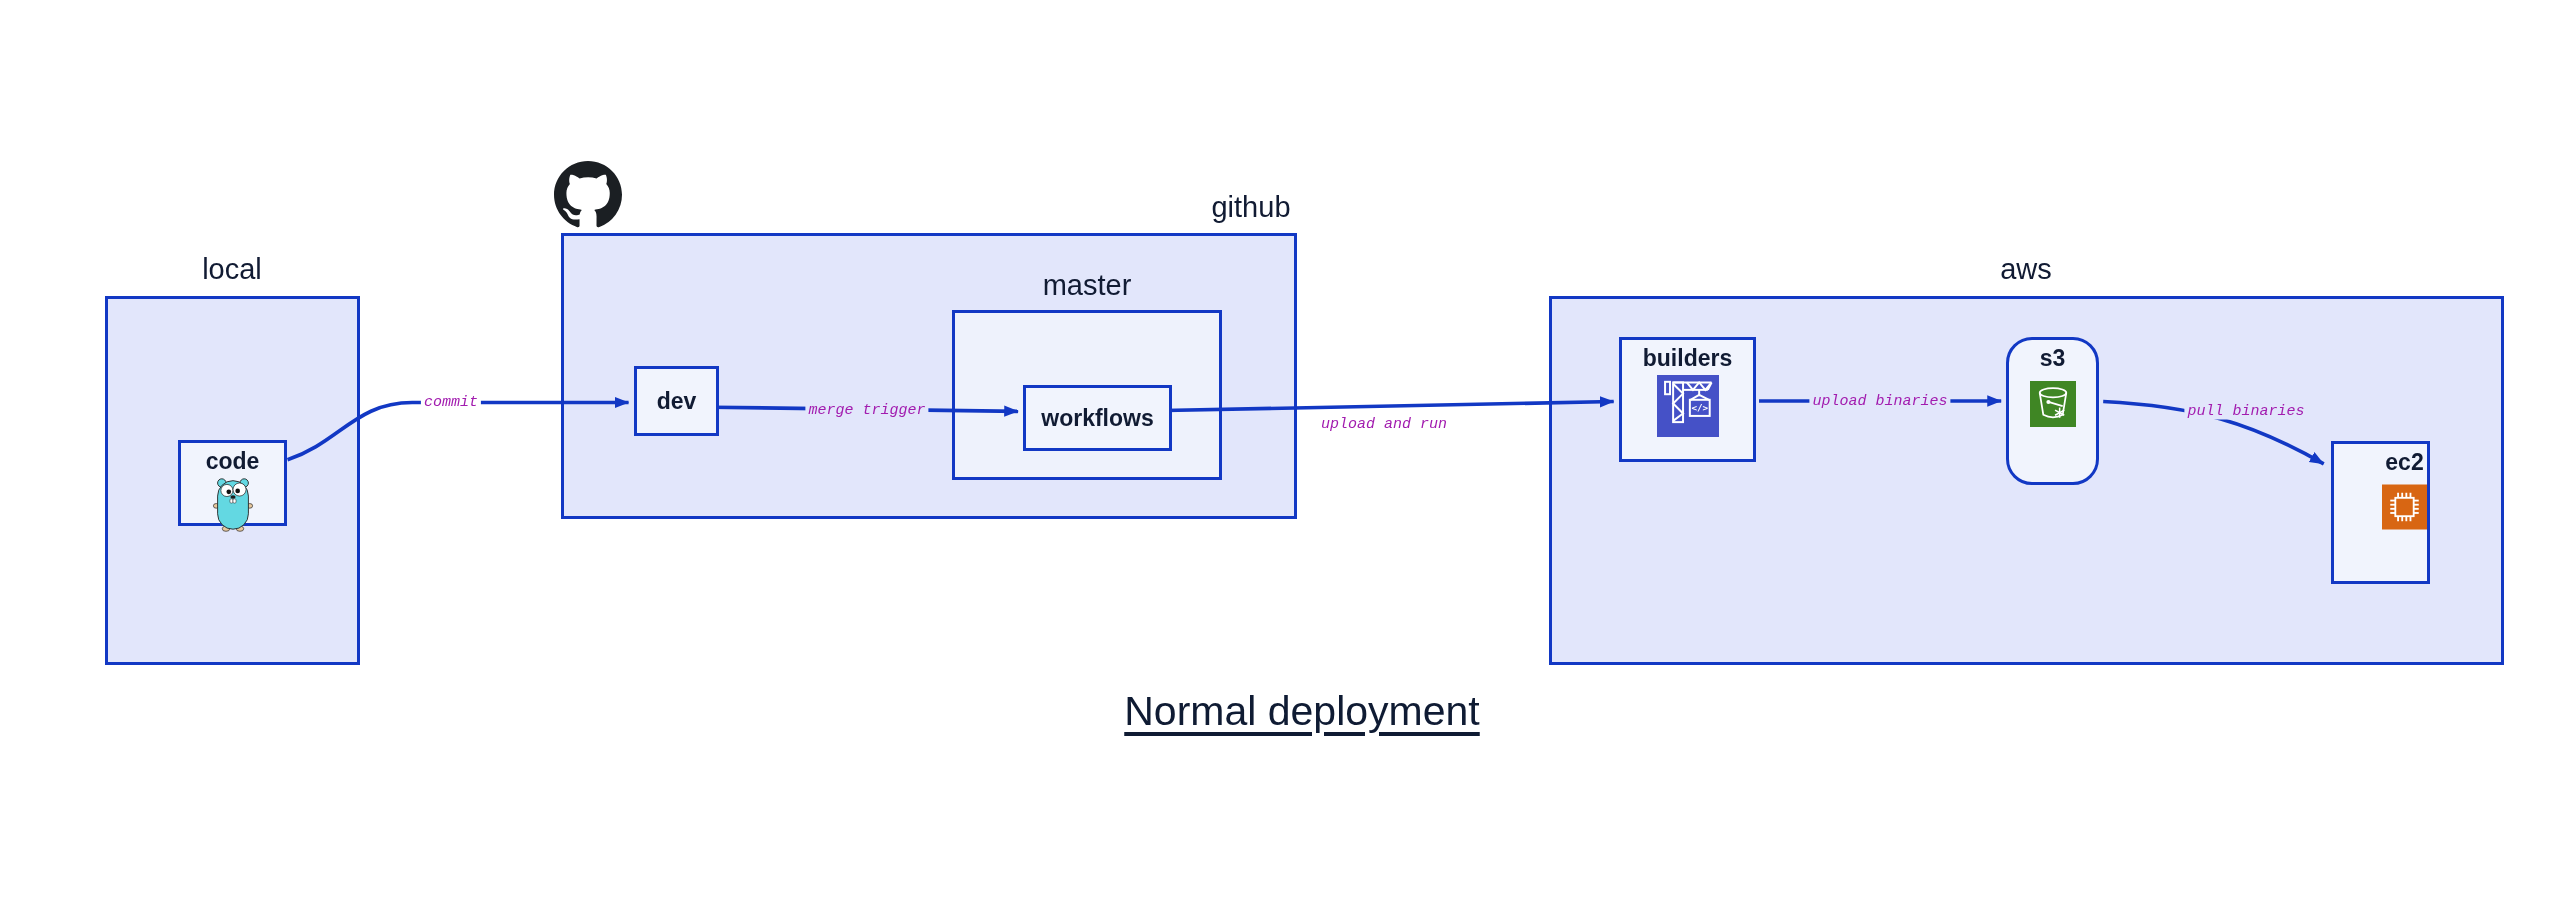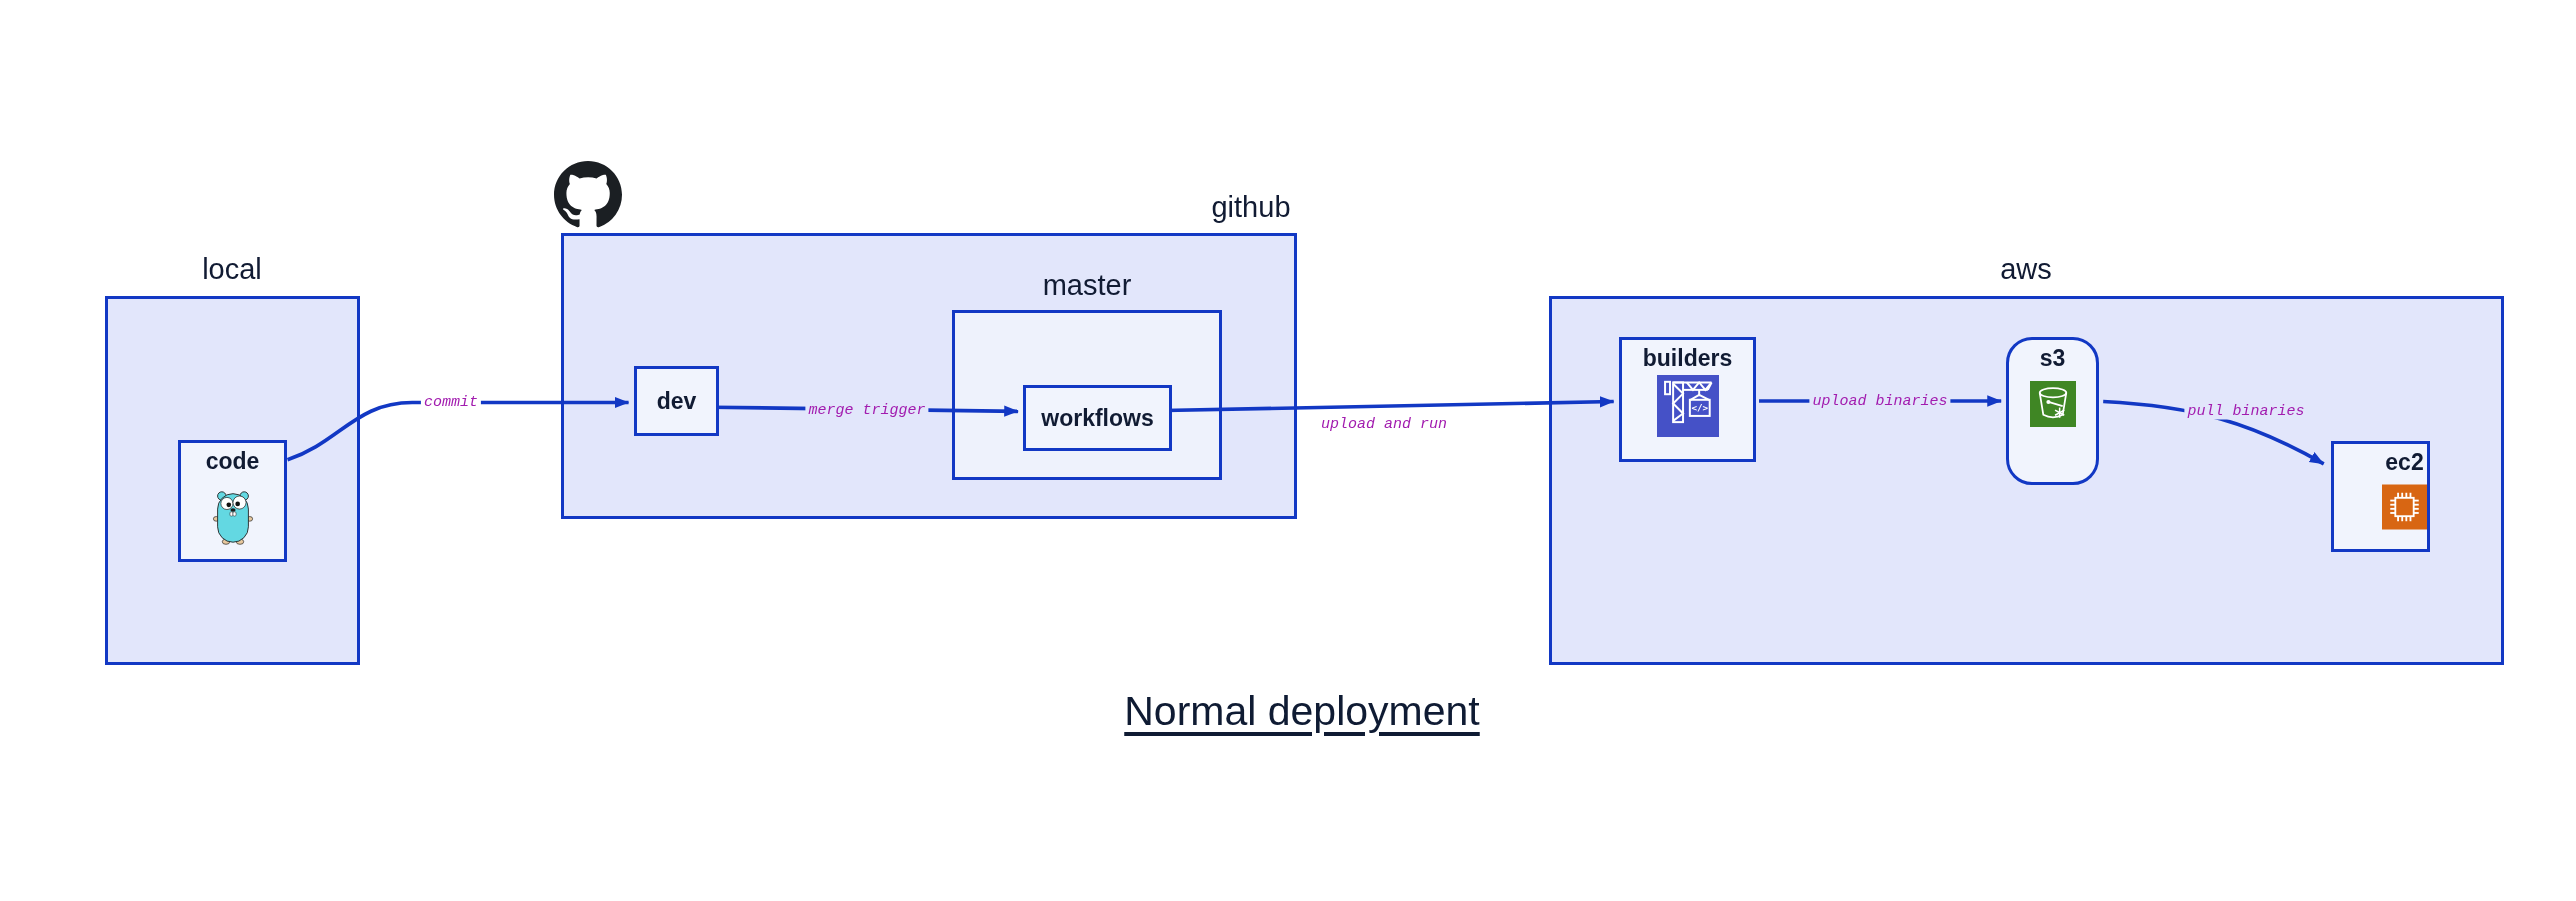--- a/index.html
+++ b/index.html
@@ -62,21 +62,21 @@
     <path d="M 4082 779 C 4260 788, 4370 820, 4510 900" marker-end="url(#arrow)"></path>
   </g>
 </svg>
 
 <span class="edge-label bg-white" style="left:451px;top:402px;">commit</span>
 <span class="edge-label bg-lav" style="left:867px;top:410px;">merge trigger</span>
 <span class="edge-label bg-white" style="left:1384px;top:407px;margin-top:17px;">upload and run</span>
 <span class="edge-label bg-lav" style="left:1880px;top:401px;">upload binaries</span>
 <span class="edge-label bg-lav" style="left:2219px;top:411px;margin-left:27px;">pull binaries</span>
 
-<div class="node" style="left:178px;top:440px;width:109px;height:122px;">
+<div class="node" style="left:178px;top:440px;width:109px;height:86px;">
   <div class="node-label">code</div>
   <div class="icon-wrap">
     <svg width="42" height="58" viewBox="0 0 90 120">
       <circle cx="21" cy="15" r="9" fill="#63d8e2" stroke="#2a2a2a" stroke-width="2"></circle>
       <circle cx="69" cy="15" r="9" fill="#63d8e2" stroke="#2a2a2a" stroke-width="2"></circle>
       <ellipse cx="9" cy="64" rx="6" ry="5" fill="#e8c89e" stroke="#2a2a2a" stroke-width="1.5"></ellipse>
       <ellipse cx="81" cy="64" rx="6" ry="5" fill="#e8c89e" stroke="#2a2a2a" stroke-width="1.5"></ellipse>
       <ellipse cx="30" cy="113" rx="8" ry="5.5" fill="#e8c89e" stroke="#2a2a2a" stroke-width="1.5"></ellipse>
       <ellipse cx="60" cy="113" rx="8" ry="5.5" fill="#e8c89e" stroke="#2a2a2a" stroke-width="1.5"></ellipse>
       <rect x="12" y="10" width="66" height="104" rx="33" fill="#63d8e2" stroke="#2a2a2a" stroke-width="2"></rect>
@@ -133,21 +133,21 @@
       <circle cx="36" cy="41" r="4" fill="#ffffff"></circle>
       <g stroke="#ffffff" stroke-width="3" fill="none">
         <line x1="58" y1="52" x2="58" y2="72"></line>
         <line x1="49" y1="57" x2="67" y2="67"></line>
         <line x1="49" y1="67" x2="67" y2="57"></line>
       </g>
     </svg>
   </div>
 </div>
 
-<div class="node" style="left:2331px;top:441px;width:99px;height:111px;padding-left:48px;">
+<div class="node" style="left:2331px;top:441px;width:99px;height:143px;padding-left:48px;">
   <div class="node-label">ec2</div>
   <div class="icon-wrap" style="align-items:flex-start;margin-top:6.2px;">
     <svg width="50" height="50" viewBox="0 0 98 98">
       <rect x="0" y="0" width="98" height="98" fill="#d86613"></rect>
       <g stroke="#ffffff" stroke-width="4" fill="none">
         <rect x="29" y="29" width="40" height="40"></rect>
         <line x1="35" y1="18" x2="35" y2="29"></line>
           <line x1="44" y1="18" x2="44" y2="29"></line>
         <line x1="53" y1="18" x2="53" y2="29"></line>
           <line x1="62" y1="18" x2="62" y2="29"></line>

